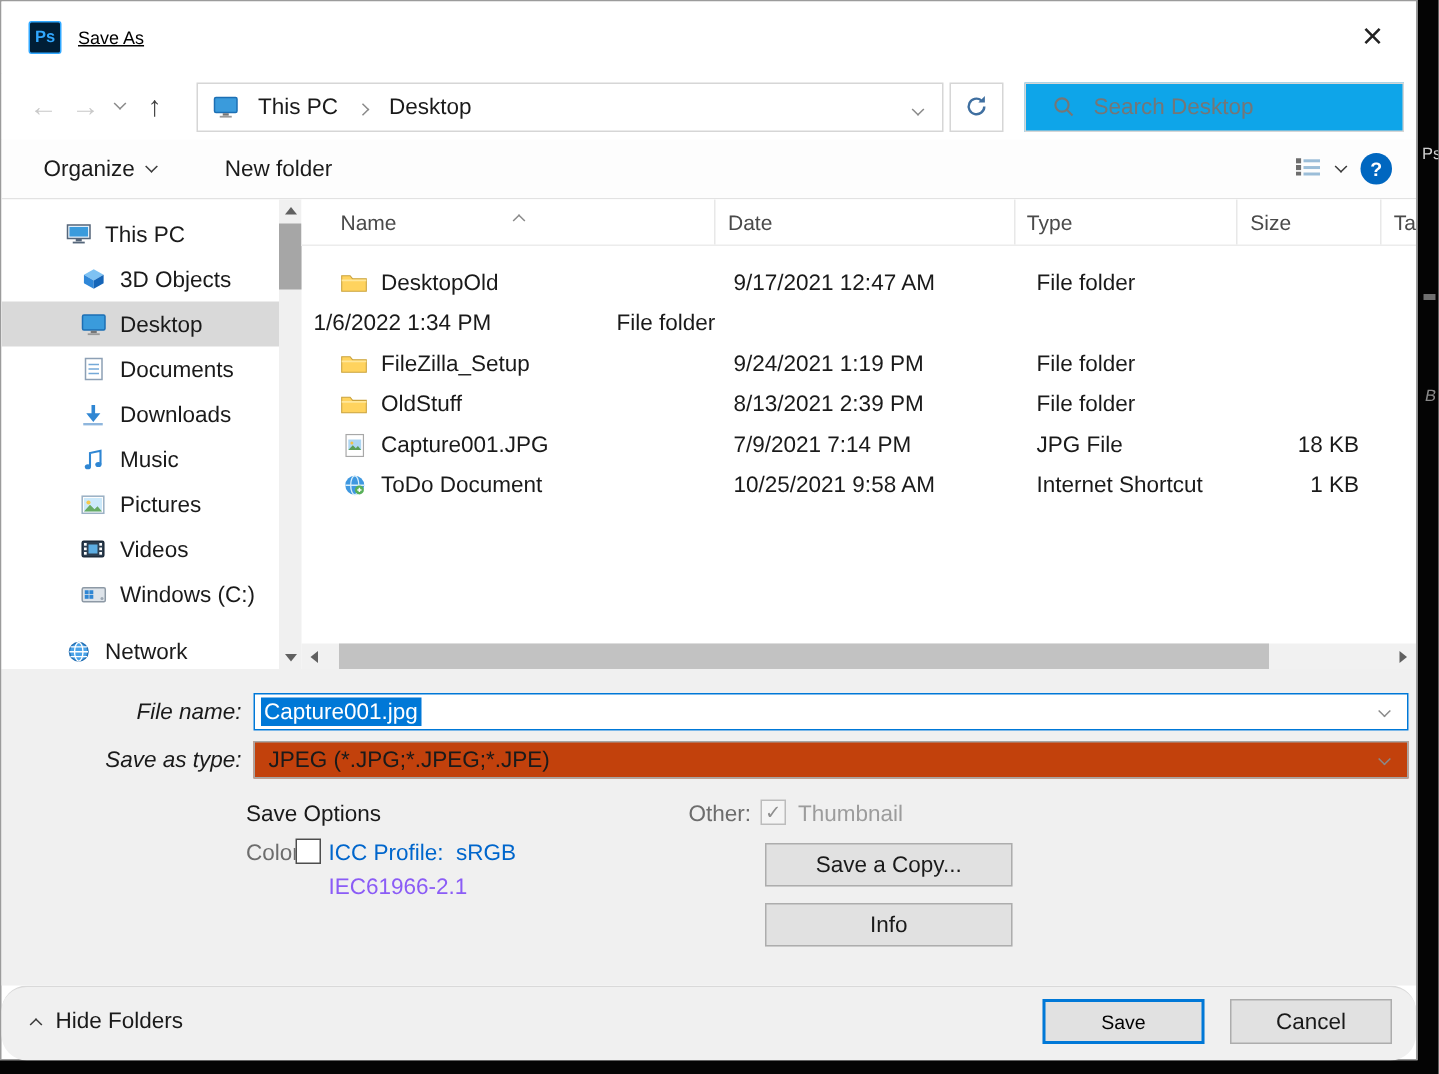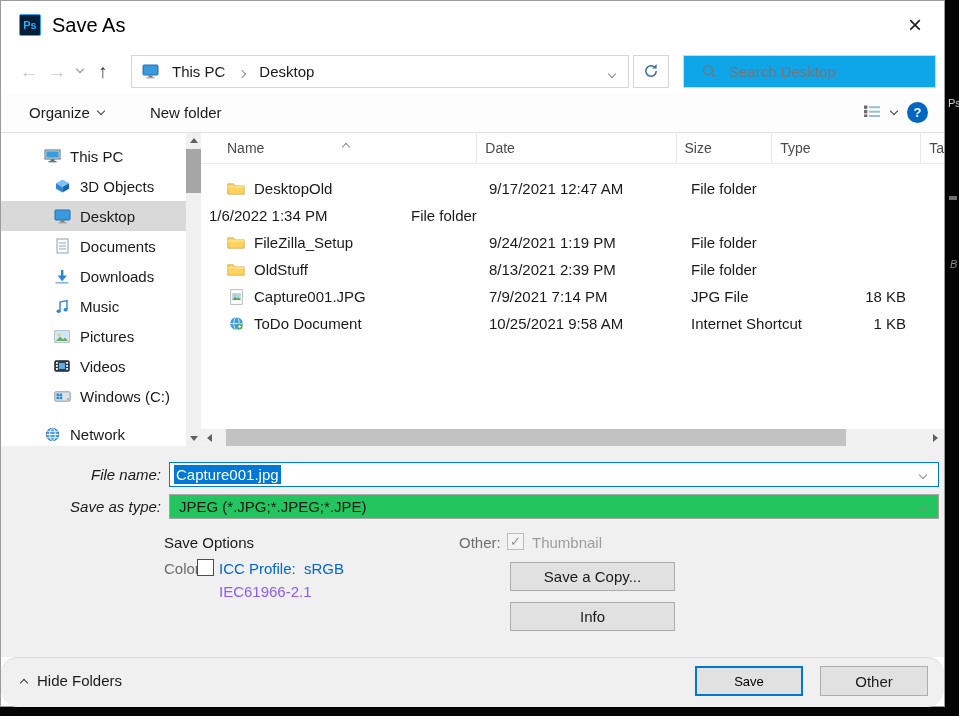--- a/index.html
+++ b/index.html
@@ -9,21 +9,21 @@
     font-family:"Liberation Sans","DejaVu Sans",sans-serif;
     font-size:15px; color:#1a1a1a;
     position:relative; overflow:hidden;
   }
   .dialog { position:absolute; left:0; top:0; width:945px; height:707px; background:#fff; border:1px solid #9b9b9b; }
 
   
   .titlebar { position:absolute; left:0; top:0; width:100%; height:48px; background:#fff; display:flex; align-items:center; padding-left:18px; }
   .ps-icon { width:22px; height:22px; background:#001e36; color:#31a8ff; border:1px solid #31a8ff; border-radius:2px;
              font-size:11px; font-weight:bold; display:flex; align-items:center; justify-content:center; }
-  .win-title { margin-left:11px; font-size:20px; color:#000; }
+  .win-title { margin-left:11px; font-size:12px; color:#000;text-decoration:underline; }
   .close-btn { position:absolute; right:14px; top:10px; width:30px; height:28px; background:transparent; border:none;
                font-size:24px; line-height:24px; color:#222; cursor:pointer; font-family:inherit; }
 
   
   .navbar { position:absolute; left:0; top:48px; width:100%; height:44px; display:flex; align-items:center; padding-left:14px; background:#fff; }
   .nav-arrow { width:28px; text-align:center; font-size:19px; line-height:33px; }
   .arrow-disabled { color:#c9c9c9; }
   .arrow-enabled { color:#424242; }
   .hist-chev { width:18px; display:flex; justify-content:center; }
   .breadcrumb { margin-left:14px; width:498px; height:33px; border:1px solid #d6d6d6; display:flex; align-items:center; padding-left:8px; background:#fff; }
@@ -98,21 +98,21 @@
   .hthumb { position:absolute; left:25px; top:0; width:620px; height:17px; background:#c2c2c2; }
 
   
   .formarea { position:absolute; left:0; top:445px; width:100%; height:211px; background:#f0f0f0; }
   .flabel { position:absolute; left:0; width:160px; text-align:right; line-height:25px; color:#1a1a1a;font-style:italic; }
   .fn-label { top:16px; } .st-label { top:48px; }
   .fn-input { position:absolute; left:168px; top:16px; width:770px; height:25px; background:#fff; border:1px solid #0078d7;
               display:flex; align-items:center; padding-left:4px; }
   .fn-sel { background:#0078d7; color:#fff; padding:1px 2px; }
   .combo-chev { margin-left:auto; margin-right:12px; margin-top:-4px; }
-  .st-combo { position:absolute; left:168px; top:48px; width:770px; height:25px; background:#22c55e; border:1px solid #a6a6a6;
+  .st-combo { position:absolute; left:168px; top:48px; width:770px; height:25px; background:#c2410c; border:1px solid #a6a6a6;
               display:flex; align-items:center; padding-left:9px; color:#1a1a1a; }
   .save-options-title { position:absolute; left:163px; top:88px; color:#1a1a1a; }
   .other-label { position:absolute; left:458px; top:88px; color:#6d6d6d; }
   .thumb-check { position:absolute; left:506px; top:87px; width:17px; height:17px; background:#f4f4f4; border:1px solid #bcbcbc;
                  color:#8f8f8f; font-size:13px; text-align:center; line-height:15px; }
   .thumb-label { position:absolute; left:531px; top:88px; color:#9c9c9c; }
   .color-label { position:absolute; left:163px; top:114px; color:#6d6d6d; }
   .color-check { position:absolute; left:196px; top:113px; width:17px; height:17px; background:#fff; border:1px solid #4d4d4d; }
   .icc-1 { position:absolute; left:218px; top:114px; color:#0066cc; white-space:pre; }
   .icc-2 { position:absolute; left:218px; top:137px; color:#8b5cf6; }
@@ -337,22 +337,22 @@
       <div class="varrow bottom">
           <span class="tri down"></span>
         </div>
     </div>
 
     <div class="filelist">
       <div class="cols">
         <span class="sort-caret"><span class="chev sm light up"></span></span>
         <div class="col c-name">Name</div>
         <div class="col c-date">Date</div>
+        <div class="col c-type">Type</div>
         <div class="col c-size">Size</div>
-        <div class="col c-type">Type</div>
         <div class="col c-tags">Ta</div>
       </div>
 
       <div class="rows">
         <div class="frow">
           <span class="fcell f-name">
               <span class="ficon">
                 <svg width="18" height="14" viewBox="0 0 18 14">
                   <path d="M0.8 1.8 h5.6 l1.7 2.1 h9.1 v8.3 h-16.4 z" fill="#ffd35e" stroke="#caa23c" stroke-width="0.7"></path>
                   <path d="M0.8 4.9 h16.4" stroke="#ffe79a" stroke-width="1.2"></path>
@@ -471,21 +471,21 @@
     <button class="btn save-copy-btn">Save a Copy...</button>
     <button class="btn info-btn">Info</button>
   </div>
 
   <div class="footer">
     <div class="hide-folders">
       <span class="chev sm dark up" style="margin-top:4px"></span>
       <span>Hide Folders</span>
     </div>
     <button class="save-btn">Save</button>
-    <button class="btn cancel-btn">Other</button>
+    <button class="btn cancel-btn">Cancel</button>
   </div>
 
 </div>
 
 <div class="right-strip">
   <span class="strip-t1">Ps</span>
   <span class="strip-dash"></span>
   <span class="strip-t2">B</span>
 </div>
 <div class="bottom-strip"></div>

